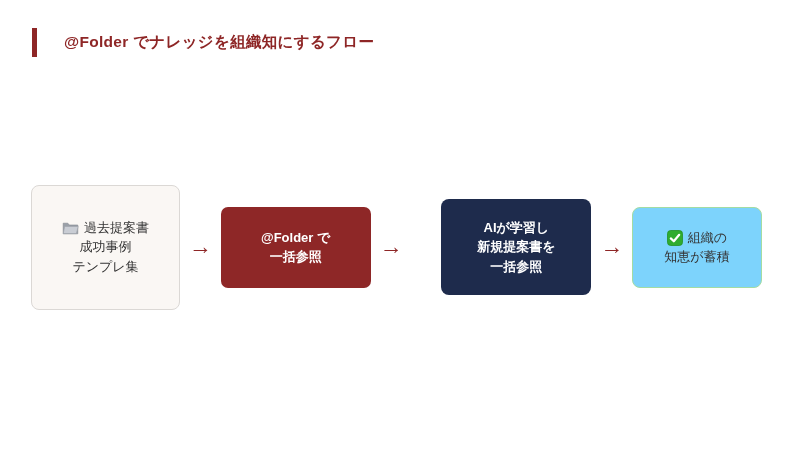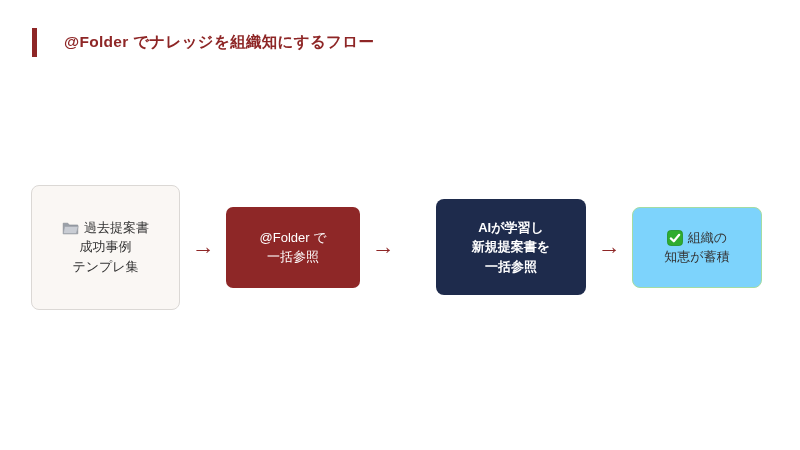--- a/index.html
+++ b/index.html
@@ -53,26 +53,26 @@
   }
   .step-light {
     width: 149px;
     height: 125px;
     background: #faf7f4;
     border: 1px solid #dbd8d5;
     border-radius: 8px;
     color: #333333;
   }
   .step-red {
-    width: 134px;
+    width: 150px;
     height: 81px;
     background: #8e2727;
     border-radius: 7px;
     color: #ffffff;
-    font-weight: normal;
+    font-weight: bold;
     line-height: 19px;
   }
   .step-navy {
     width: 150px;
     height: 96px;
     background: #1e2b4c;
     border-radius: 8px;
     color: #ffffff;
     font-weight: bold;
     margin-left: 30px;

